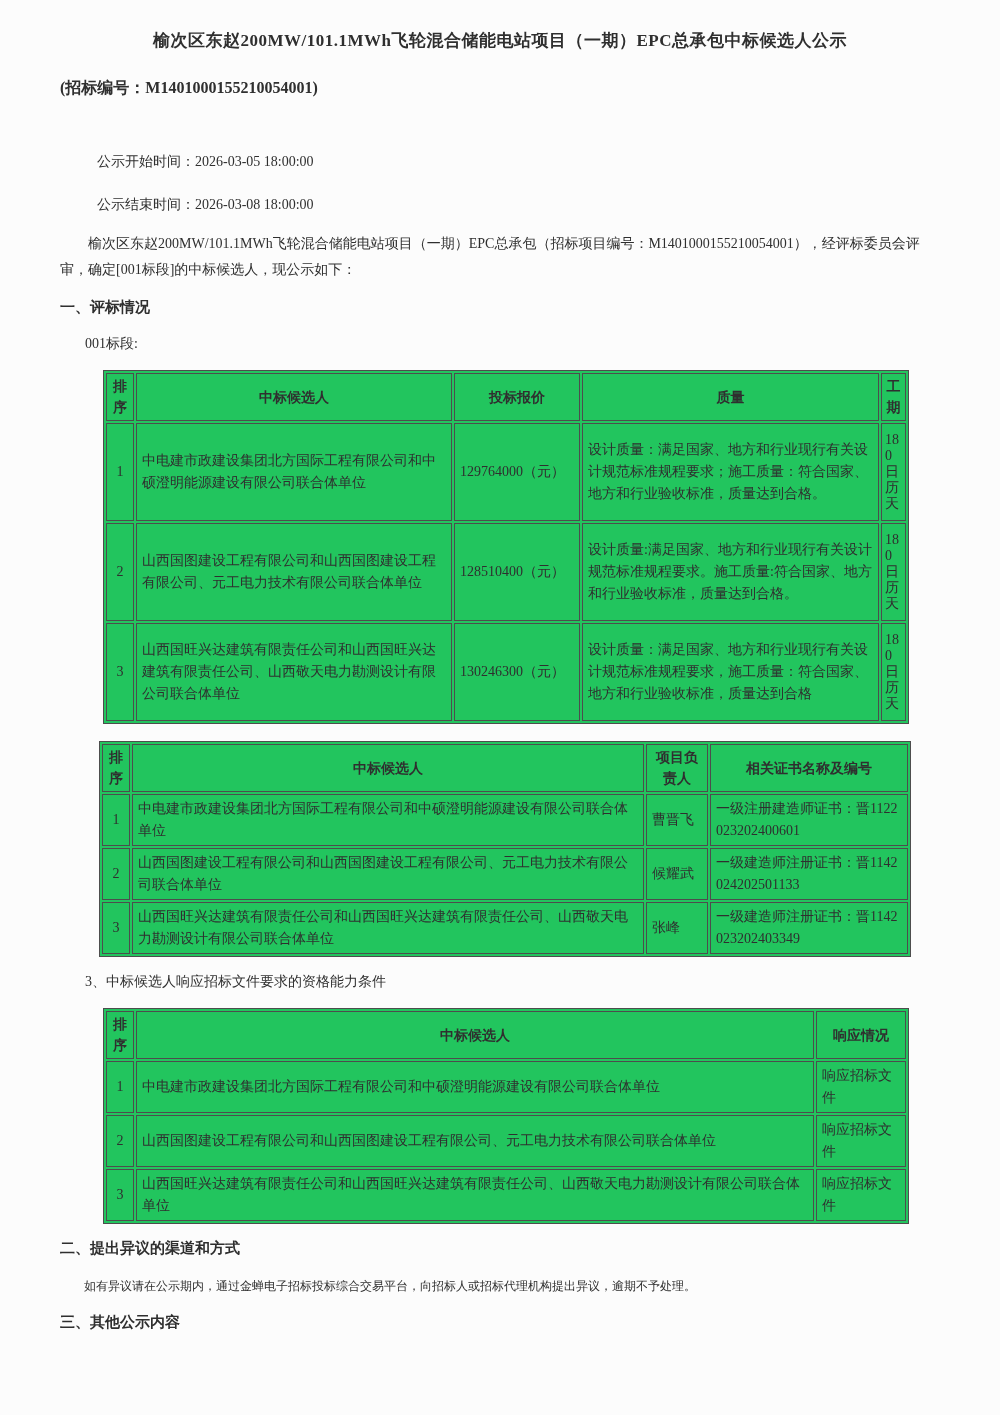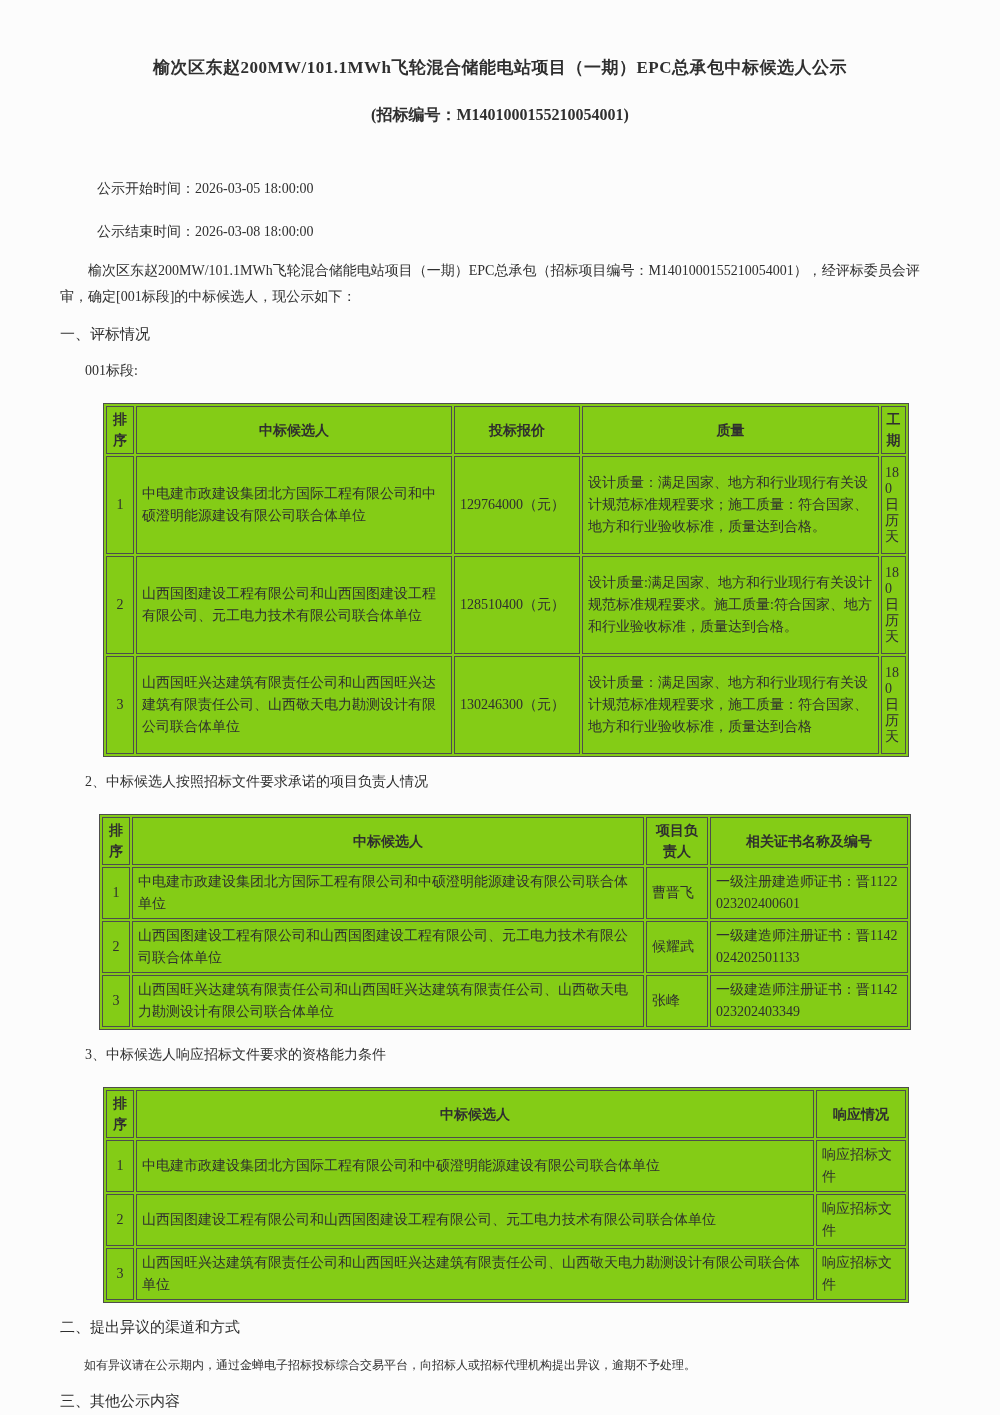--- a/index.html
+++ b/index.html
@@ -11,71 +11,71 @@
     width: 1000px;
     height: 1415px;
     overflow: hidden;
     font-family: "Liberation Serif", "DejaVu Serif", serif;
     color: #2f2f2f;
   }
   .page {
     box-sizing: border-box;
     width: 1000px;
     height: 1415px;
-    padding: 48px 60px 0 60px;
+    padding: 21px 60px 0 60px;
   }
   .title {
     margin: 8px 0 0 0;
     font-size: 17px;
     font-weight: bold;
     text-align: center;
     letter-spacing: 0.5px;
   }
   .subtitle {
     margin-top: 26px;
     font-size: 16px;
     font-weight: bold;
-    text-align: center;
+    text-align: left;
   }
   .meta {
     margin: 12px;
     padding-left: 25px;
     font-size: 14px;
   }
   .meta.first { margin-top: 54px; }
   .meta.second { margin-top: 25px; }
   .intro {
     margin: 17px 0 0 0;
     font-size: 14px;
     line-height: 26px;
     text-indent: 2em;
   }
   h2.sec {
     margin: 15px 0 0 0;
     font-size: 15px;
-    font-weight: normal;
+    font-weight: bold;
   }
   .lot, .sub {
     margin: 18px 0 0 0;
     padding-left: 25px;
     font-size: 14px;
   }
   .body-par {
     margin: 16px 0 0 0;
     font-size: 12px;
     line-height: 24px;
     text-indent: 2em;
   }
   table {
     border-collapse: separate;
     border-spacing: 2px;
     border: 1px solid #4d4d4d;
-    background: #84cc16;
+    background: #22c55e;
     table-layout: fixed;
-    margin-top: 23px;
+    margin-top: 17px;
   }
   th, td {
     border: 1px solid #4d4d4d;
     box-sizing: border-box;
     font-size: 14px;
     overflow: hidden;
     vertical-align: middle;
   }
   th {
     font-weight: bold;
@@ -161,21 +161,20 @@
       <tr>
         <td class="rank">3</td>
         <td>山西国旺兴达建筑有限责任公司和山西国旺兴达建筑有限责任公司、山西敬天电力勘测设计有限公司联合体单位</td>
         <td>130246300（元）</td>
         <td>设计质量：满足国家、地方和行业现行有关设计规范标准规程要求，施工质量：符合国家、地方和行业验收标准，质量达到合格</td>
         <td class="duration">180日历天</td>
       </tr>
     </tbody>
   </table>
 
-  <p class="sub sp1">2、中标候选人按照招标文件要求承诺的项目负责人情况</p>
 
   <table class="t2">
     <colgroup>
       <col style="width:28px">
         <col style="width:512px">
         <col style="width:62px">
         <col style="width:198px">
     </colgroup>
     <thead>
       <tr>

